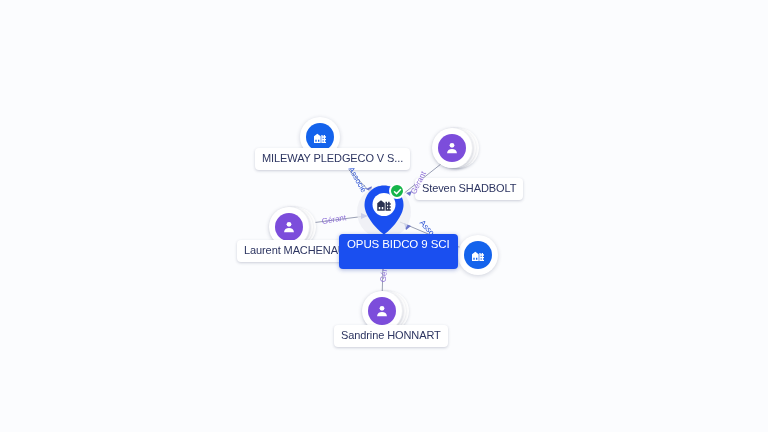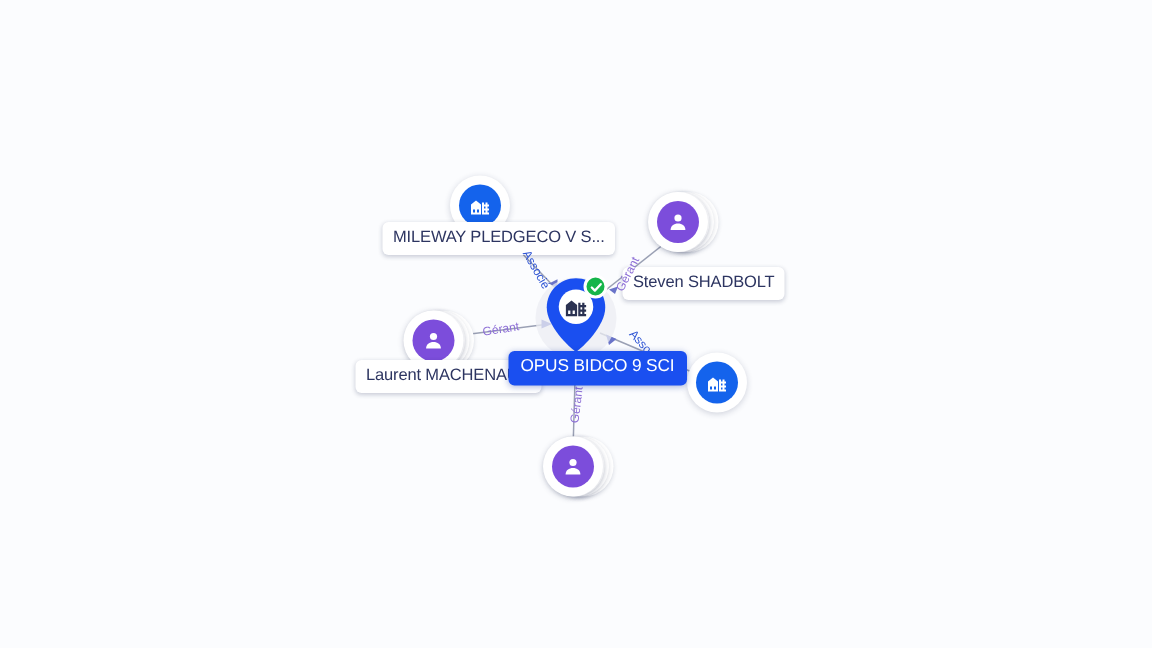--- a/index.html
+++ b/index.html
@@ -126,21 +126,21 @@
     line-height: 1;
     padding: 5px 7px 6px 7px;
     border-radius: 4px;
     box-shadow: 0 1px 3px rgba(30,40,80,.22);
     white-space: nowrap;
   }
   .label.center-label {
     background: #1a4ff0;
     color: #ffffff;
     font-size: 11.5px;
-    padding: 5px 8px 6px 8px;
+    padding: 5px 8px 18px 8px;
     border-radius: 4px;
     box-shadow: 0 1px 4px rgba(20,50,160,.35);
     z-index: 30;
   }
 
   
   .edge-label {
     position: absolute;
     font-size: 8px;
     line-height: 1;
@@ -230,20 +230,21 @@
     <div class="stack s3"></div>
     <div class="disc">
       <div class="badge person">
         <svg width="16" height="16" viewBox="0 0 24 24" fill="#ffffff">
           <circle cx="12" cy="8" r="3.6"></circle>
           <path d="M4.6 20c0-4.1 3.3-6.4 7.4-6.4s7.4 2.3 7.4 6.4z"></path>
         </svg>
       </div>
     </div>
   </div>
+  <div class="label" style="left:334px; top:325px;">Sandrine HONNART</div>
 
   <div class="node" style="left:384px; top:212px; z-index:20;">
     <div class="halo"></div>
     <div class="pin-wrap">
       <svg class="pin-svg" width="42" height="52" viewBox="0 0 42 52" xmlns="http://www.w3.org/2000/svg">
         <path d="M21 1.5C10.2 1.5 1.5 10.2 1.5 21c0 12 14.6 26.5 19.5 29.5C25.9 47.5 40.5 33 40.5 21 40.5 10.2 31.8 1.5 21 1.5z" fill="#1a4ff0"></path>
         <circle cx="21" cy="20.5" r="11.5" fill="#ffffff"></circle>
       </svg>
       <div class="pin-icon">
         <svg width="18" height="18" viewBox="0 0 24 24" fill="#2b3252">

